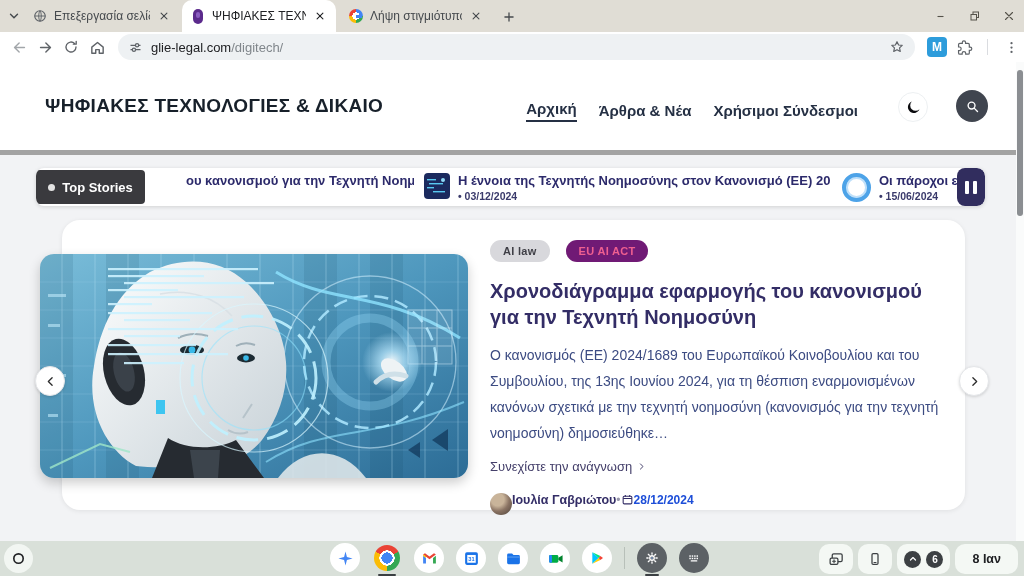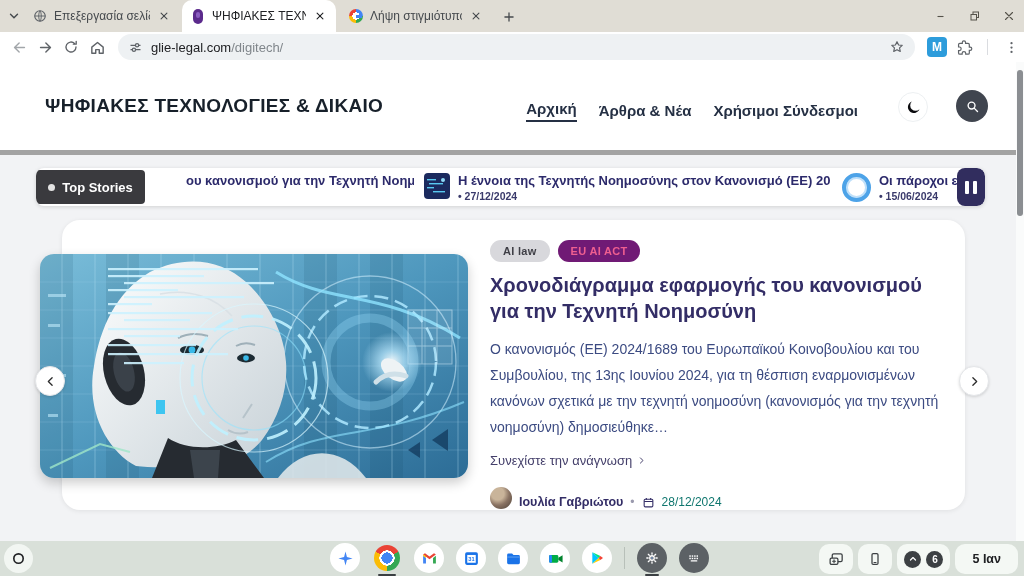--- a/index.html
+++ b/index.html
@@ -68,32 +68,32 @@
 
   
   .card { position:absolute; left:62px; top:158px; width:903px; height:290px; background:#ffffff; border-radius:18px; box-shadow:0 1px 5px rgba(0,0,0,.08); }
   .hero { position:absolute; left:40px; top:192px; width:428px; height:224px; border-radius:14px; overflow:hidden; box-shadow:0 5px 12px rgba(0,0,0,.2); }
   .hero svg { display:block; width:428px; height:224px; }
   .car-arrow { position:absolute; width:30px; height:30px; border-radius:50%; background:#ffffff; border:1px solid #e4e6e9; box-shadow:0 1px 3px rgba(0,0,0,.15); display:flex; align-items:center; justify-content:center; cursor:pointer; z-index:5; }
   .car-left { left:35px; top:304px; }
   .car-right { left:959px; top:304px; }
 
   .content { position:absolute; left:490px; top:178px; width:466px; }
-  .tag-row { display:flex; gap:8px; margin-bottom:10px; }
+  .tag-row { display:flex; gap:16px; margin-bottom:16px; }
   .tag { font-size:11px; font-weight:bold; padding:5px 13px; border-radius:999px; letter-spacing:.3px; cursor:pointer; }
   .tag-gray { background:#d8d8dc; color:#3f3f46; }
   .tag-pink { background:#701a75; color:#ef5f90; }
   .article-title { font-size:20px; font-weight:bold; color:#332d66; line-height:26px; margin-bottom:12px; cursor:pointer; }
   .excerpt { font-size:14px; color:#3c4b82; line-height:26px; margin-bottom:13px; }
   .read-more { display:flex; align-items:center; gap:5px; font-size:13px; font-weight:500; color:#45406b; margin-bottom:19px; cursor:pointer; }
-  .author-row { display:flex; align-items:flex-end; gap:7px; }
+  .author-row { display:flex; align-items:flex-start; }
   .avatar { width:22px; height:22px; border-radius:50%; background:radial-gradient(circle at 35% 30%, #c9b49a 0 30%, #8a7363 55%, #4a3f36 100%); flex:none; }
   .author-name { font-size:12.5px; font-weight:bold; color:#332d66; }
   .author-sep { color:#9a99ad; font-size:12px; }
-  .article-date { font-size:12px; font-weight:normal; color:#0f766e; }
+  .article-date { font-size:12px; font-weight:bold; color:#1d4ed8; }
 
   
   .scrollbar { position:absolute; right:0; top:0; width:8px; height:479px; background:#fafbfb; }
   .scroll-thumb { position:absolute; right:1px; top:8px; width:6px; height:146px; border-radius:3px; background:#8b8e92; cursor:pointer; }
 
   
   .shelf { position:absolute; left:0; top:541px; width:1024px; height:35px; background:#d9e0d9; }
   .launcher-btn { position:absolute; left:4px; top:3px; width:29px; height:29px; border-radius:50%; background:#f2f6f2; display:flex; align-items:center; justify-content:center; cursor:pointer; }
   .apps { position:absolute; left:330px; top:2px; display:flex; align-items:center; gap:12px; }
   .app { width:30px; height:30px; border-radius:50%; display:flex; align-items:center; justify-content:center; position:relative; cursor:pointer; flex:none; }
@@ -285,21 +285,21 @@
                 <rect x="3" y="6" width="9" height="1.4"></rect>
                 <rect x="5" y="10" width="14" height="1.4"></rect>
                 <rect x="3" y="14" width="7" height="1.4"></rect>
                 <rect x="9" y="18" width="12" height="1.4"></rect>
                 <circle cx="19" cy="7" r="2" fill="#8fd9f5"></circle>
               </g>
             </svg>
         </span>
         <div class="t-text">
           <span class="t-title">Η έννοια της Τεχνητής Νοημοσύνης στον Κανονισμό (ΕΕ) 2024/1689</span>
-          <span class="t-date">27/12/2024</span>
+          <span class="t-date">03/12/2024</span>
         </div>
       </div>
       <div class="t-item t3">
         <span class="t-thumb-ring"></span>
         <div class="t-text">
           <span class="t-title">Οι πάροχοι ενδιάμεσω</span>
           <span class="t-date">15/06/2024</span>
         </div>
       </div>
       <div class="pause-btn">
@@ -533,18 +533,18 @@
       </div>
       <div class="tray-btn">
         <span class="tray-circle">
           <svg width="10" height="10" viewBox="0 0 24 24">
               <path d="M6 14.5l6-6 6 6" fill="none" stroke="#ffffff" stroke-width="3" stroke-linecap="round" stroke-linejoin="round"></path>
             </svg>
         </span>
         <span class="tray-circle">6</span>
       </div>
       <div class="tray-btn">
-        <span class="tray-date">5 Ιαν</span>
+        <span class="tray-date">8 Ιαν</span>
       </div>
     </div>
   </div>
 
 </div>
 
 </body></html>

